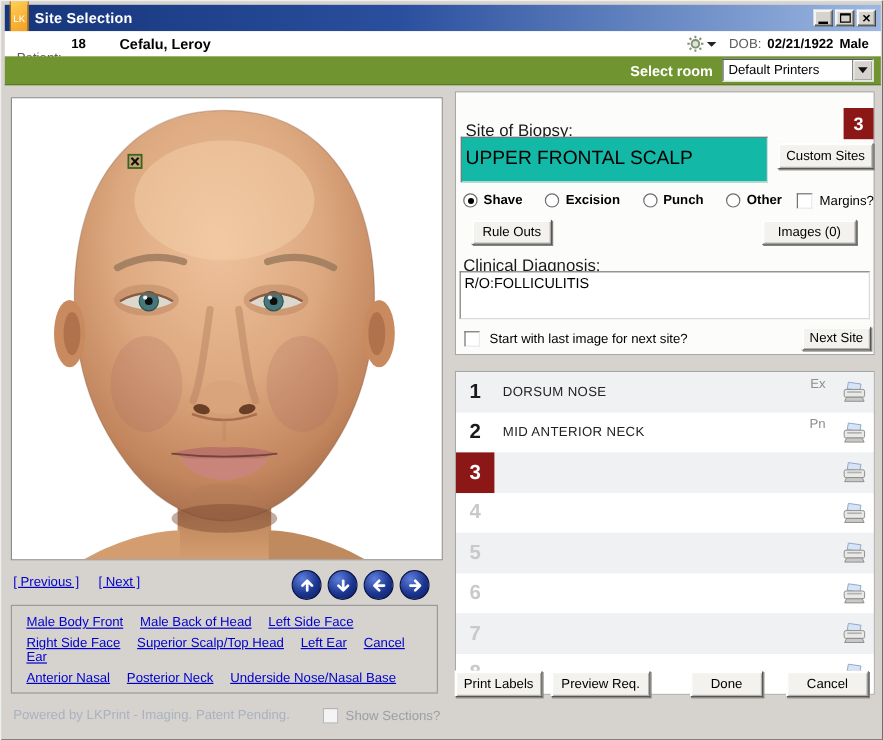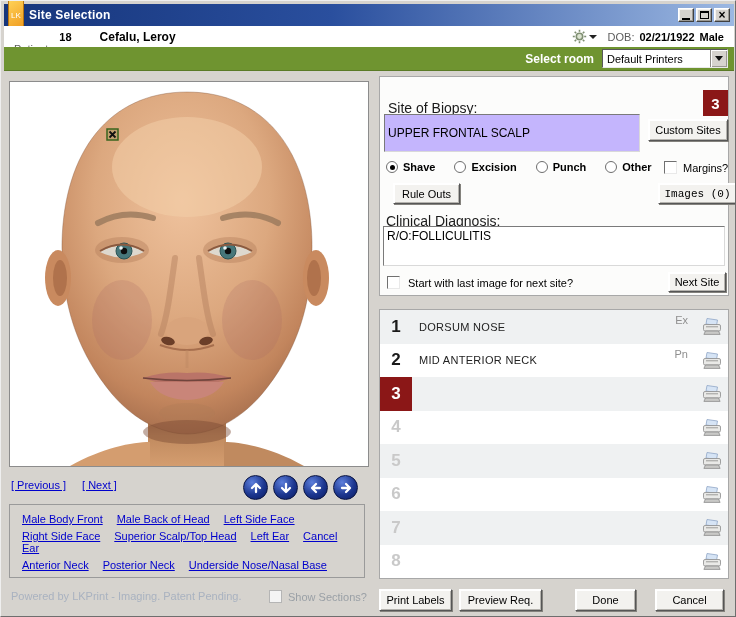--- a/index.html
+++ b/index.html
@@ -82,35 +82,35 @@
   .checkbox.dim { border-color:#b5b5b5; background:#f4f4f4; }
   .radio { width:12px; height:12px; border-radius:50%; background:#fff; border:1px solid #6e6e6e;
     display:inline-flex; align-items:center; justify-content:center; flex:none; cursor:pointer; }
   .radio.on::after { content:""; width:5px; height:5px; border-radius:50%; background:#000; }
 
   
   .groupbox { position:absolute; left:378px; top:75px; width:350px; height:220px;
     background:#fcfcfb; border:1px solid #a8a8a8; }
   .gb-label { position:absolute; font-size:14px; color:#1a1a1a; }
   .site-label { left:8px; top:23px; }
-  .site-input { position:absolute; left:4px; top:37px; width:256px; height:38px; background:#c4b5fd;
+  .site-input { position:absolute; left:4px; top:37px; width:256px; height:38px; background:#14b8a6;
     border:1px solid #7a7a7a; border-bottom-color:#d9d9d9; border-right-color:#d9d9d9;
-    font-family:"Liberation Sans",sans-serif; font-size:12px; padding:2px 3px; vertical-align:top; }
+    font-family:"Liberation Sans",sans-serif; font-size:16px; padding:2px 3px; vertical-align:top; }
   .badge { position:absolute; left:323px; top:13px; width:25px; height:26px; background:#8b1717;
     color:#fff; font-size:15px; font-weight:bold; display:flex; align-items:center; justify-content:center; }
   .btn { background:#f3f2ef; border:1px solid #565656; border-top-color:#fff; border-left-color:#fff;
     box-shadow:inset 1px 1px 0 #fff, inset -1px -1px 0 #b5b3ae, 1px 1px 0 #84827d;
     font-family:"Liberation Sans",sans-serif; font-size:11px; color:#000; cursor:pointer;
     display:flex; align-items:center; justify-content:center; }
   .custom-sites-btn { position:absolute; left:268px; top:42px; width:80px; height:22px; }
   .radio-row { position:absolute; left:6px; top:84px; display:flex; align-items:center; gap:19px;font-weight:bold; }
   .radio-item { display:inline-flex; align-items:center; gap:5px; cursor:pointer; }
   .margins-wrap { position:absolute; left:284px; top:84px; display:flex; align-items:center; gap:6px; }
   .rule-outs-btn { position:absolute; left:13px; top:106px; width:67px; height:21px; }
-  .images-btn { position:absolute; left:278px; top:106px; width:79px; height:21px;font-family:Liberation Mono, monospace; }
+  .images-btn { position:absolute; left:255px; top:106px; width:79px; height:21px; }
   .diag-label { left:6px; top:136px; }
   .diag-area { position:absolute; left:3px; top:149px; width:342px; height:40px; background:#fff;
     border:1px solid #7a7a7a; border-bottom-color:#d9d9d9; border-right-color:#d9d9d9;
     font-family:"Liberation Sans",sans-serif; font-size:12px; padding:2px 3px; resize:none; }
   .lastimg-wrap { position:absolute; left:7px; top:199px; display:flex; align-items:center; gap:8px; }
   .next-site-btn { position:absolute; left:288px; top:195px; width:58px; height:20px; }
 
   
   .site-list { position:absolute; left:378px; top:308px; width:350px; height:270px; background:#fff;
     border:1px solid #a8a8a8; display:flex; flex-direction:column; }
@@ -118,21 +118,21 @@
   .srow.alt { background:#eff1f2; }
   .snum { width:32px; display:flex; align-items:center; justify-content:center;
     font-size:17px; font-weight:bold; color:#1a1a1a; }
   .srow.empty .snum { color:#c9c9c9; }
   .srow.sel .snum { background:#8b1717; color:#fff; }
   .ssite { align-self:center; margin-left:7px; font-size:11px; color:#222; letter-spacing:.3px; }
   .stype { position:absolute; right:40px; top:4px; color:#8f8f8f; font-size:11px; }
   .sprint { position:absolute; right:5px; top:7px; width:22px; height:21px; }
 
   
-  .action-btn { position:absolute; height:22px; top:588px; }
+  .action-btn { position:absolute; height:22px; top:558px; }
   .print-labels-btn { left:378px; width:73px; }
   .preview-req-btn { left:458px; width:83px; }
   .done-btn { left:574px; width:61px; }
   .cancel-btn { left:654px; width:69px; }
 </style>
 </head>
 <body>
 
 <div class="window">
 
@@ -285,21 +285,21 @@
     <button class="circle-btn">
       <svg width="16" height="16" viewBox="0 0 24 24">
           <path d="M6 12h11M12 6l6 6-6 6" stroke="#fff" stroke-width="3.4" fill="none" stroke-linecap="round" stroke-linejoin="round"></path>
         </svg>
     </button>
   </div>
 
   <div class="links-box">
       <div class="link-line"><a class="rlink" href="#">Male Body Front</a><a class="rlink" href="#">Male Back of Head</a><a class="rlink" href="#">Left Side Face</a></div>
       <div class="link-line"><a class="rlink" href="#">Right Side Face</a><a class="rlink" href="#">Superior Scalp/Top Head</a><a class="rlink" href="#">Left Ear</a><a class="rlink" href="#">Cancel Ear</a></div>
-      <div class="link-line"><a class="rlink" href="#">Anterior Neck</a><a class="rlink" href="#">Posterior Neck</a><a class="rlink" href="#">Underside Nose/Nasal Base</a></div>
+      <div class="link-line"><a class="rlink" href="#">Anterior Nasal</a><a class="rlink" href="#">Posterior Neck</a><a class="rlink" href="#">Underside Nose/Nasal Base</a></div>
     </div>
 
   <div class="powered">Powered by LKPrint - Imaging. Patent Pending.</div>
   <div class="show-sections">
     <span class="checkbox dim"></span>
     <span>Show Sections?</span>
   </div>
 
   <div class="groupbox">
     <span class="gb-label site-label">Site of Biopsy:</span>

